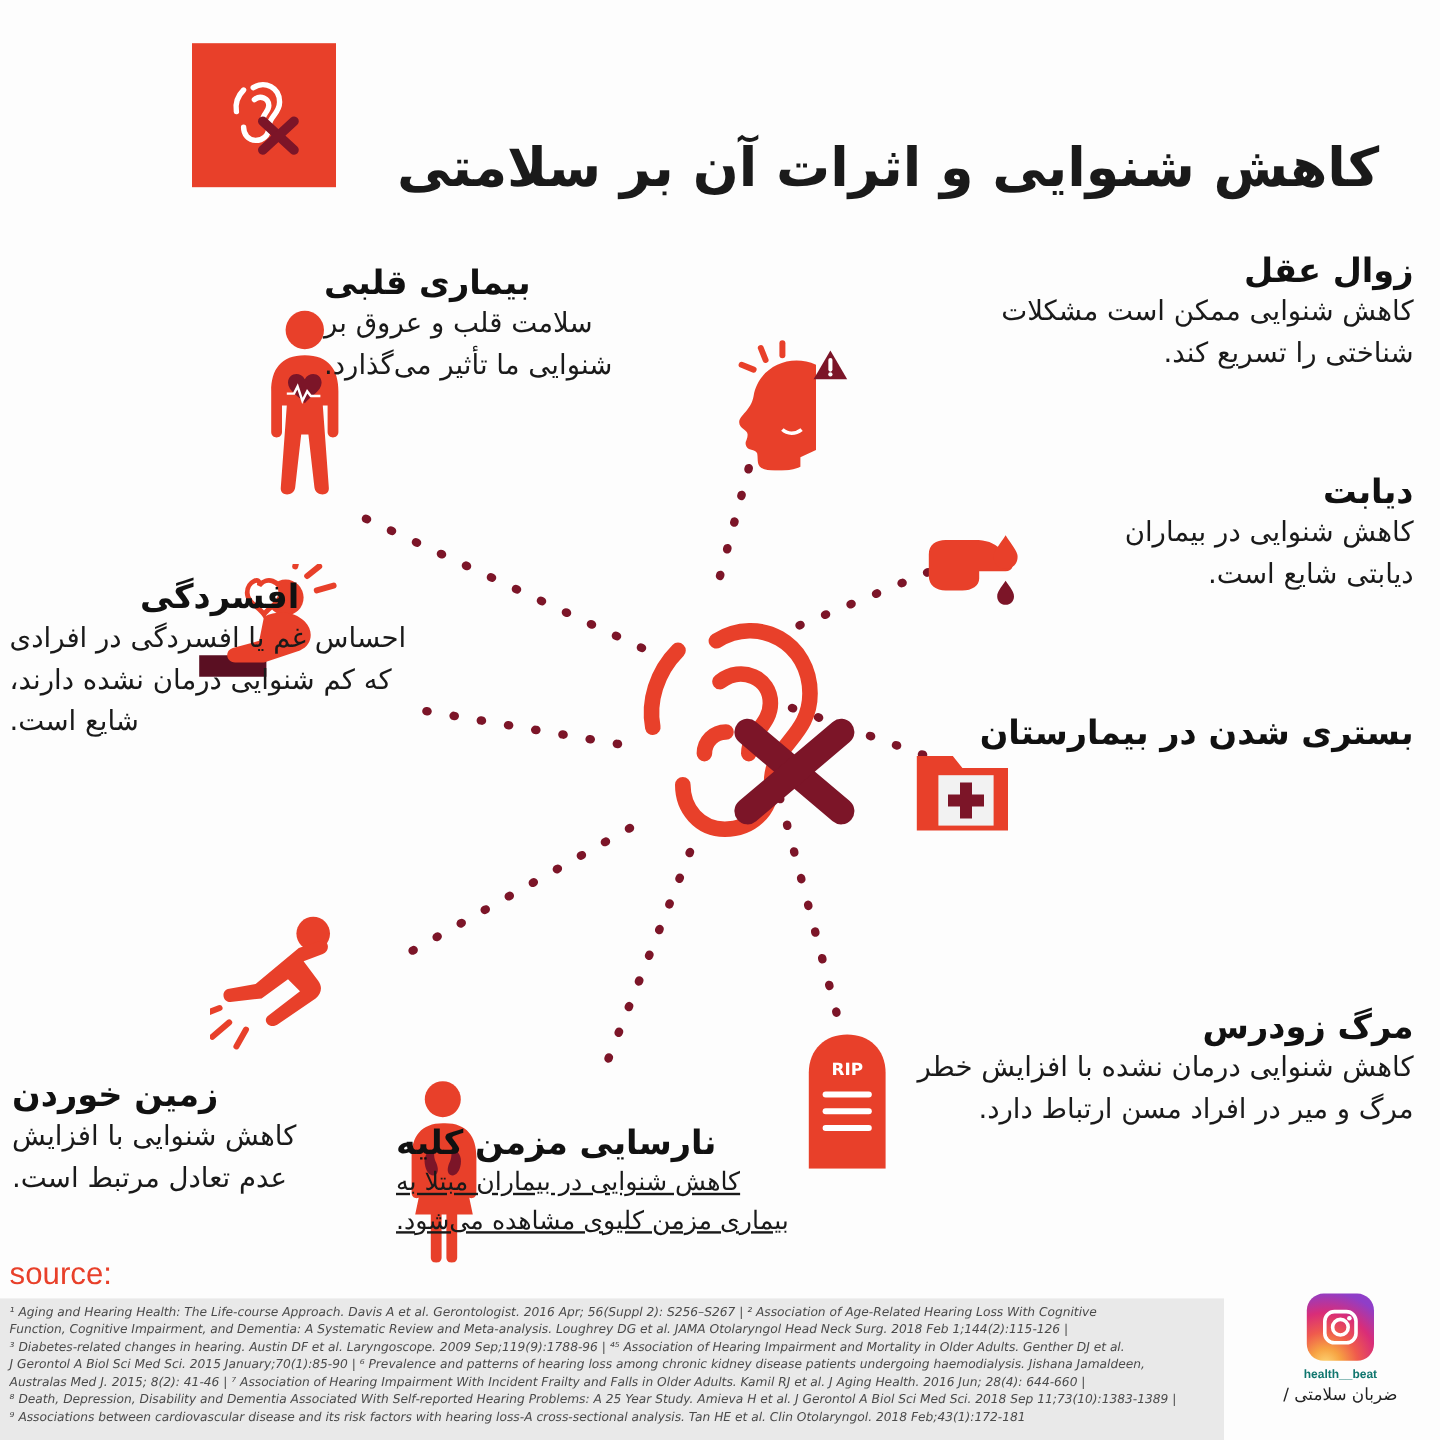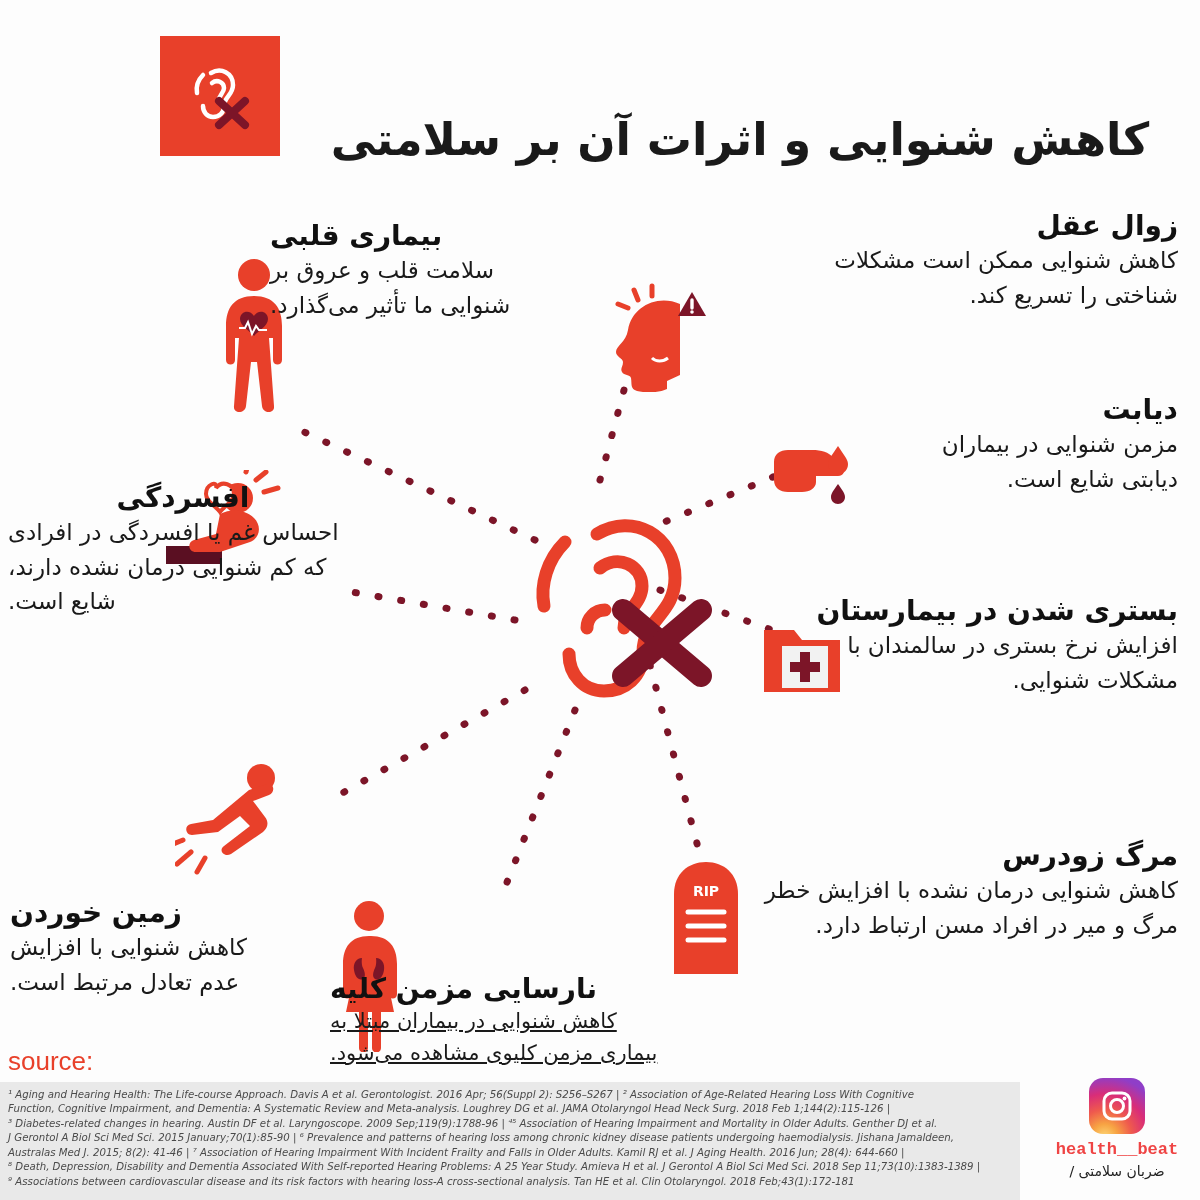--- a/index.html
+++ b/index.html
@@ -90,21 +90,21 @@
   #blk-heart .bbody { text-align: left; }
 
   #blk-depression { left: 8px; top: 480px; width: 350px; text-align: left; }
   #blk-depression .bhead { text-align: center; }
   #blk-depression .bbody { text-align: left; }
 
   #blk-falls { left: 10px; top: 855px; width: 280px; text-align: left; margin-top: 40px; }
   #blk-falls .bhead { text-align: left; }
   #blk-falls .bbody { text-align: left; }
 
-  #blk-kidney { left: 330px; top: 935px; width: 340px; text-align: left; margin-top: 36px; }
+  #blk-kidney { left: 330px; top: 935px; width: 340px; text-align: left; }
   #blk-kidney .bhead { text-align: left; }
   #blk-kidney .bbody { text-align: left; font-size: 21px; text-decoration: underline; }
 
   
   .icon-abs { position: absolute; }
   #ico-heart  { left: 215px; top: 258px; }
   #ico-brain  { left: 608px; top: 282px; }
   #ico-blood  { left: 770px; top: 440px; }
   #ico-hosp   { left: 760px; top: 620px; }
   #ico-rip    { left: 660px; top: 850px; }
@@ -163,24 +163,24 @@
     border-radius: 14px;
     margin: 0 auto;
     background:
       radial-gradient(circle at 28% 105%, #fdd776 0%, #f7a343 18%, #ef5a4d 38%, #d92d78 60%, #8f3ec8 85%);
     display: flex;
     align-items: center;
     justify-content: center;
   }
   .ig-handle {
     margin-top: 6px;
-    font-size: 17px;
+    font-size: 10px;
     font-weight: bold;
-    color: #ef4444;
-    font-family: Liberation Mono, monospace;
+    color: #0f766e;
+    font-family: Liberation Sans, sans-serif;
     direction: ltr;
   }
   .ig-sub {
     margin-top: 4px;
     font-size: 14px;
     color: #222;
   }
 </style>
 </head>
 <body>
@@ -318,26 +318,25 @@
     </svg>
   </div>
 
   <div class="block" id="blk-dementia">
     <div class="bhead">زوال عقل</div>
     <div class="bbody">کاهش شنوایی ممکن است مشکلات شناختی را تسریع کند.</div>
   </div>
 
   <div class="block" id="blk-diabetes">
     <div class="bhead">دیابت</div>
-    <div class="bbody">مزمن شنوایی در بیماران دیابتی شایع است.</div>
+    <div class="bbody">کاهش شنوایی در بیماران دیابتی شایع است.</div>
   </div>
 
   <div class="block" id="blk-hospital">
     <div class="bhead">بستری شدن در بیمارستان</div>
-    <div class="bbody">افزایش نرخ بستری در سالمندان با مشکلات شنوایی.</div>
   </div>
 
   <div class="block" id="blk-death">
     <div class="bhead">مرگ زودرس</div>
     <div class="bbody">کاهش شنوایی درمان نشده با افزایش خطر مرگ و میر در افراد مسن ارتباط دارد.</div>
   </div>
 
   <div class="block" id="blk-heart">
     <div class="bhead">بیماری قلبی</div>
     <div class="bbody">سلامت قلب و عروق بر شنوایی ما تأثیر می‌گذارد.</div>

